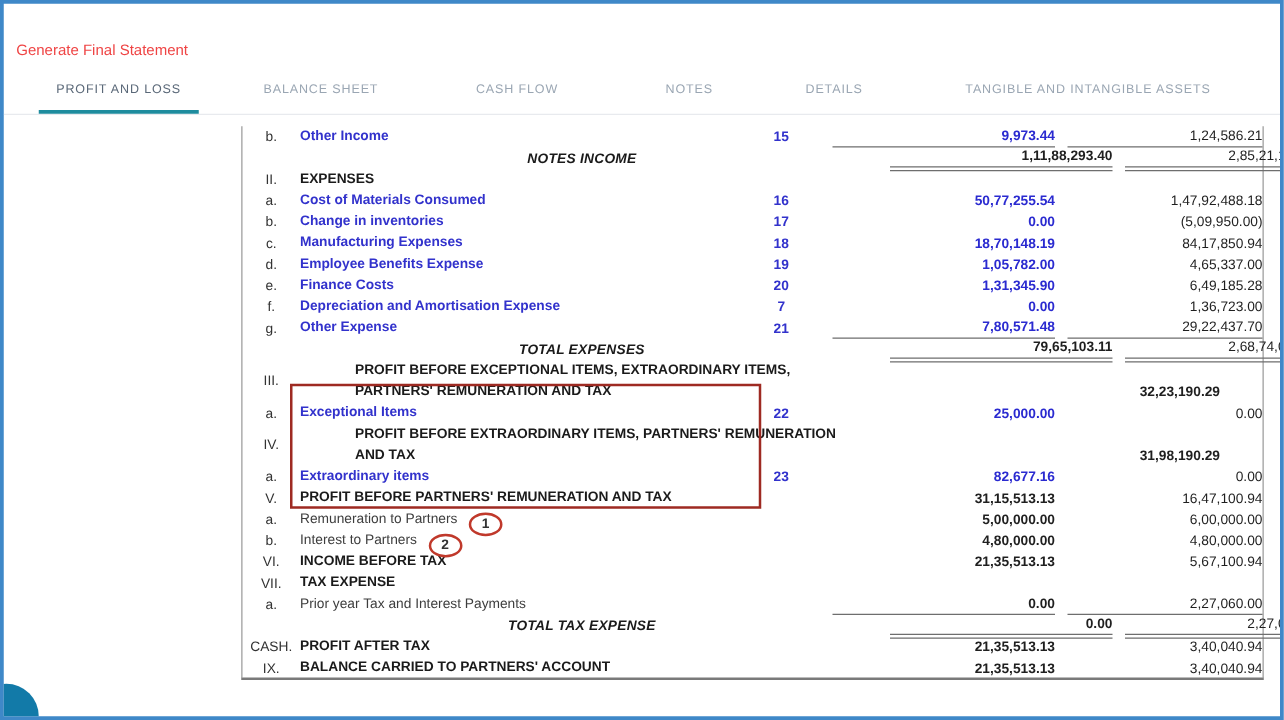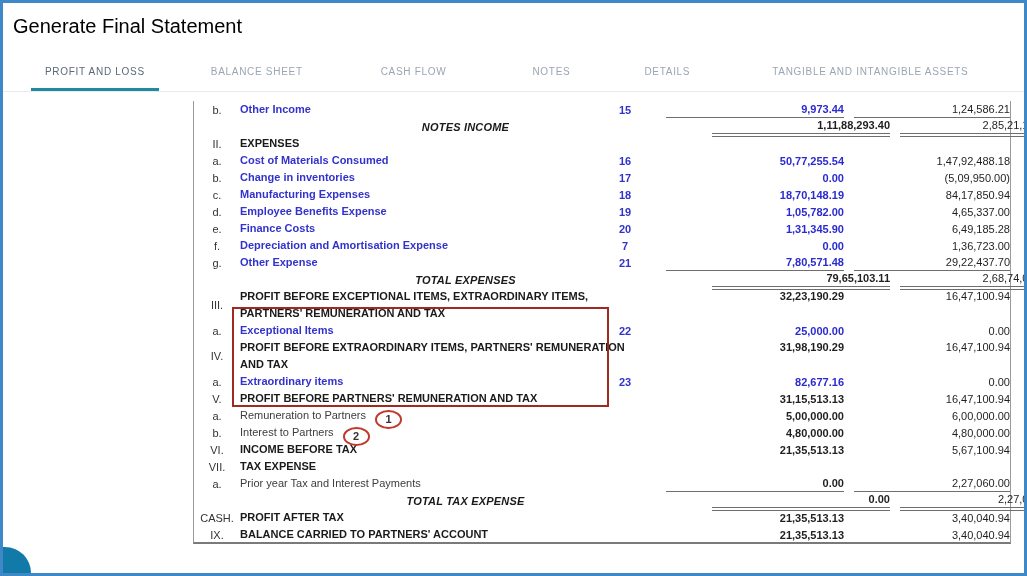--- a/index.html
+++ b/index.html
@@ -1,37 +1,37 @@
 <!DOCTYPE html>
 <html><head>
 <meta charset="utf-8">
 <style>
   * { margin:0; padding:0; box-sizing:border-box; }
   body { font-family:"Liberation Sans", sans-serif; background:#fff; }
   .screen { position:relative; width:1027px; height:576px; border:3px solid #3f88c8;
             background:#fff; overflow:hidden; }
 
   
-  .page-title { position:absolute; left:10px; top:12px; font-size:20px; color:#000000; }
+  .page-title { position:absolute; left:10px; top:30px; font-size:12px; color:#ef4444; }
   .tab-bar { position:absolute; left:0; top:52px; width:100%; height:37px;
              display:flex; align-items:flex-end; padding-left:28px;
              border-bottom:1px solid #e8eaee; }
   .tab { font-size:10px; letter-spacing:.7px; color:#9aa6b3; padding:10px 14px 11px 14px;
          border-bottom:3px solid transparent; white-space:nowrap; cursor:pointer; }
   .tab.active { color:#5a6878; border-bottom-color:#1e8c9e; }
   .tab:nth-child(2){ margin-left:38px; } .tab:nth-child(3){ margin-left:50px; }
   .tab:nth-child(4){ margin-left:58px; } .tab:nth-child(5){ margin-left:46px; }
   .tab:nth-child(6){ margin-left:54px; } .tab:nth-child(7){ margin-left:96px; }
 
   
   .statement { position:absolute; left:190px; top:98px; width:818px; height:443px;
                border-left:1px solid #9b9b9b; border-right:1px solid #9b9b9b;
                border-bottom:2px solid #7a7a7a; font-size:11px; color:#222; }
   .trow { display:flex; align-items:center; height:17px; }
-  .trow.two-line { height:34px; align-items:flex-start; }
+  .trow.two-line { height:34px; align-items:flex-end;gap:44px; }
   .c-num { width:46px; text-align:center; color:#333; flex:none; }
   .trow.two-line .c-num { align-self:center; }
   .c-label { width:365px; flex:none; line-height:17px; white-space:nowrap; }
   .c-center { width:451px; flex:none; text-align:center; font-weight:bold; font-style:italic;
               color:#1a1a1a; letter-spacing:.2px; }
   .c-note { width:40px; flex:none; text-align:center; color:#3232cc; font-weight:bold; }
   .trow.two-line .c-note { line-height:17px; }
   .c-amt1 { width:178px; margin-left:21px; flex:none; text-align:right; font-weight:bold;
             color:#1f1f1f; line-height:16px; }
   .c-amt2 { width:156px; margin-left:10px; flex:none; text-align:right; font-weight:normal;

